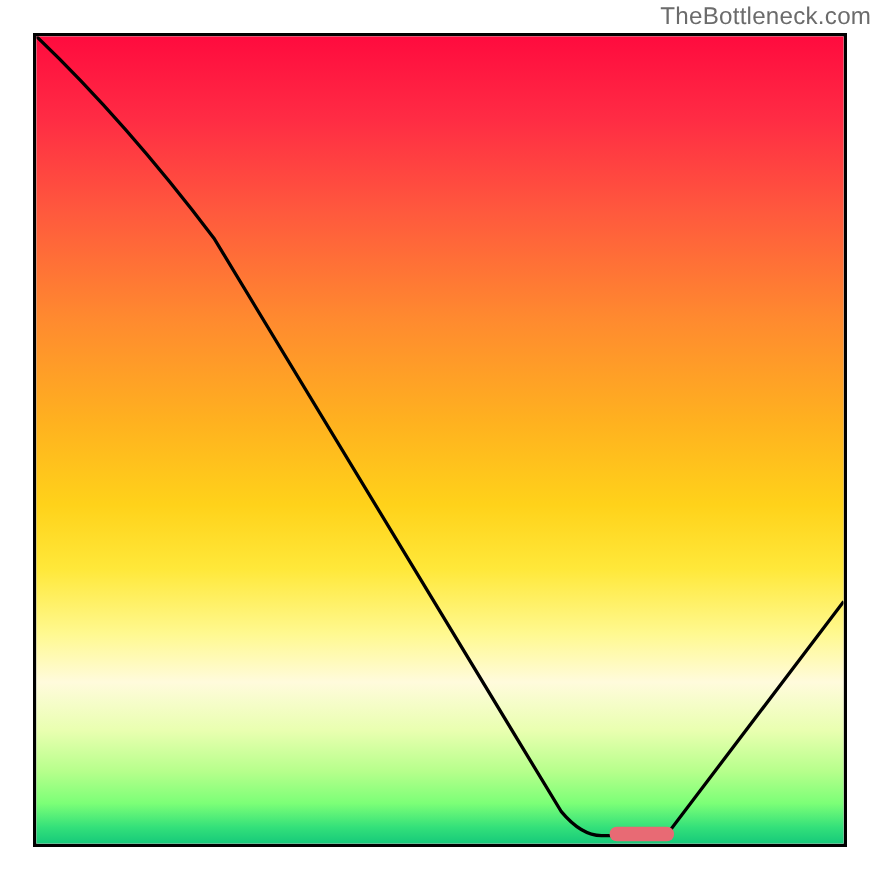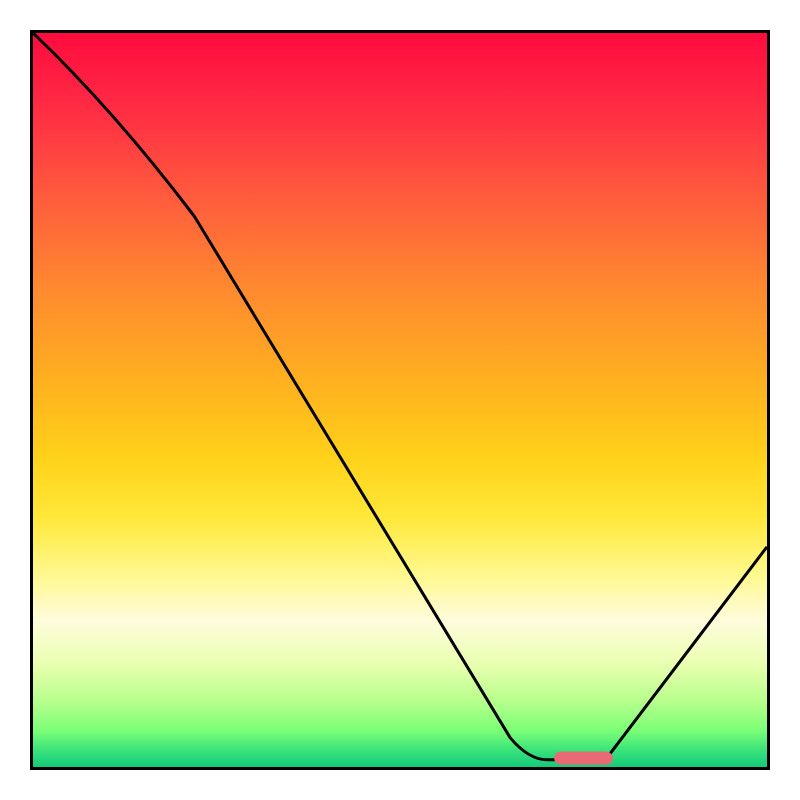--- a/index.html
+++ b/index.html
@@ -71,20 +71,21 @@
     width: 100%;
     height: 100%;
     z-index: 6;
   }
 </style>
 </head>
 <body>
 
 <div class="frame">
 
+  <div class="watermark">TheBottleneck.com</div>
 
   <div class="plot-area">
     <div class="gradient-bg"></div>
 
     <svg class="curve-svg" viewBox="0 0 100 100" preserveAspectRatio="none">
       <path id="curve-path" fill="none" stroke="#000" stroke-width="0.4" vector-effect="non-scaling-stroke" d="M 0 0 Q 11 10.5 22 25 L 65 96 Q 67.5 99 70 99 L 78 99 L 100 70" style="stroke-width: 3px;"></path>
     </svg>
 
     <svg class="marker-svg" viewBox="0 0 100 100" preserveAspectRatio="none">
       <rect id="marker-rect" rx="0.9" ry="0.9" fill="#e86a74" x="71" y="97.89999999999999" width="8" height="1.8"></rect>

